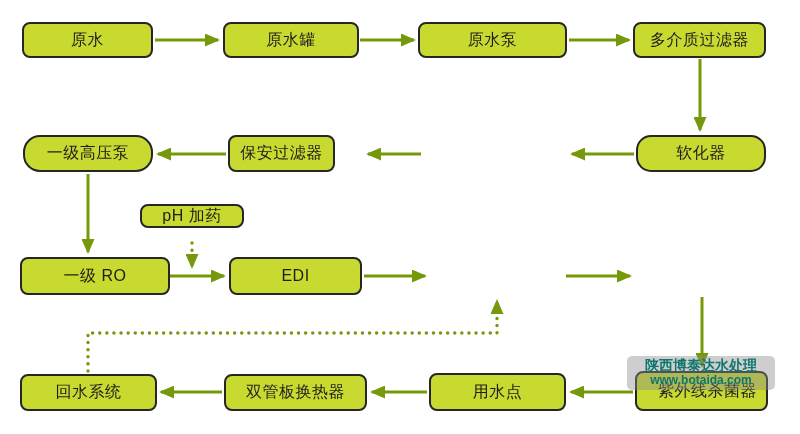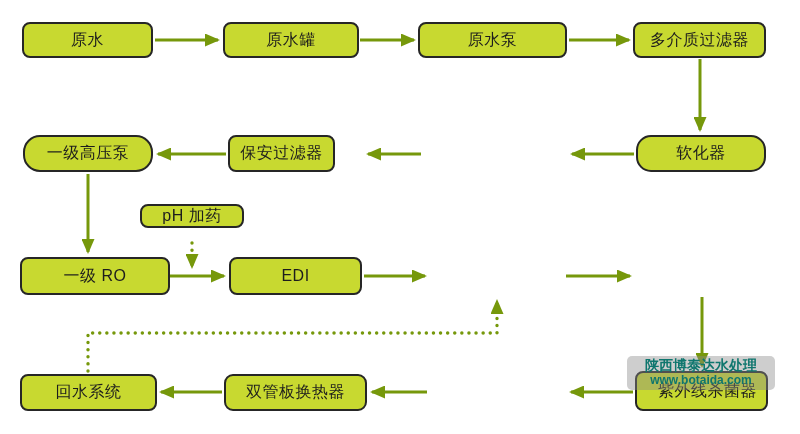--- a/index.html
+++ b/index.html
@@ -85,21 +85,22 @@
   <div class="node" style="left:23px;top:135px;width:130px;height:37px;border-radius:17px;">一级高压泵</div>
   <div class="node" style="left:228px;top:135px;width:107px;height:37px;">保安过滤器</div>
   <div class="node" style="left:636px;top:135px;width:130px;height:37px;border-radius:15px;">软化器</div>
 
   <div class="node" style="left:140px;top:204px;width:104px;height:24px;">pH 加药</div>
 
   <div class="node" style="left:20px;top:257px;width:150px;height:38px;">一级 RO</div>
   <div class="node" style="left:229px;top:257px;width:133px;height:38px;">EDI</div>
 
   <div class="node" style="left:20px;top:374px;width:137px;height:37px;">回水系统</div>
-  <div class="node" style="left:224px;top:374px;width:143px;height:37px;border-radius:9px;">双管板换热器</div>
+  <div class="node" style="left:224px;top:374px;width:143px;height:37px;">双管板换热器</div>
+  <div class="node" style="left:429px;top:373px;width:137px;height:38px;">用水点</div>
   <div class="node" style="left:635px;top:371px;width:133px;height:40px;padding-left:12px;">紫外线杀菌器</div>
 
   <div class="watermark">
     <div class="wm1">陕西博泰达水处理</div>
     <div class="wm2">www.botaida.com</div>
   </div>
 
 </div>
 
 </body></html>

